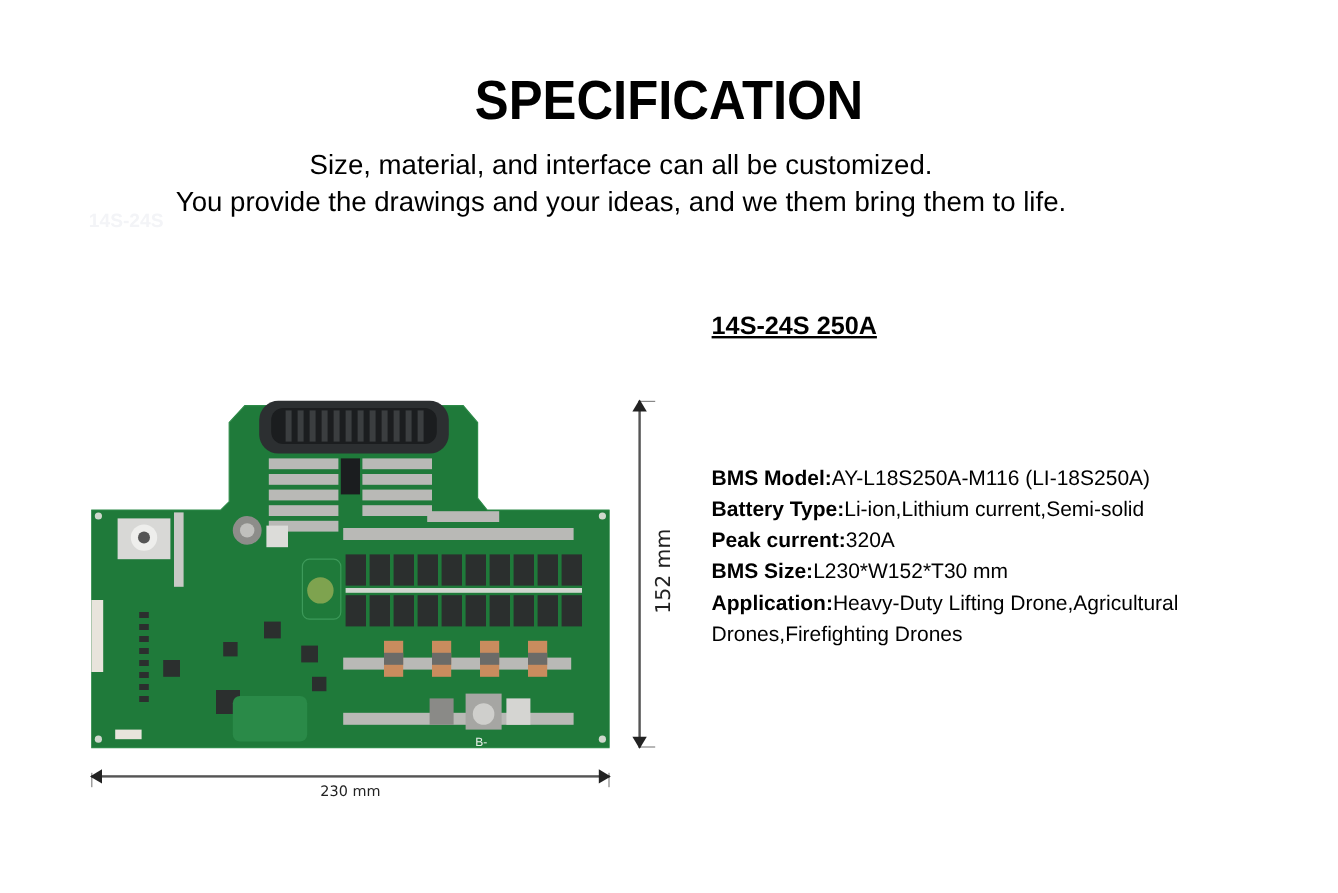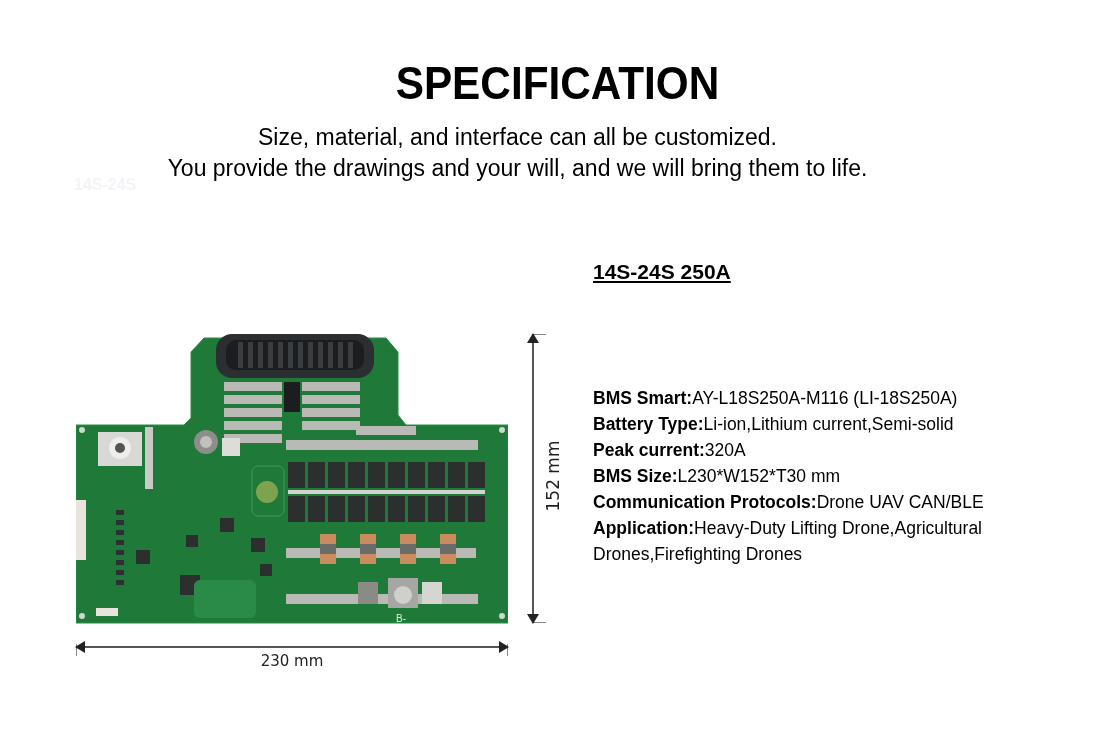--- a/index.html
+++ b/index.html
@@ -37,21 +37,21 @@
     .dim-h .arrow-l, .dim-h .arrow-r {
       position: absolute; top: -5px; width: 0; height: 0;
       border-top: 6px solid transparent; border-bottom: 6px solid transparent;
     }
     .dim-h .arrow-l { left: -1px; border-right: 10px solid #222; }
     .dim-h .arrow-r { right: -1px; border-left: 10px solid #222; }
     .tick-l, .tick-r { position: absolute; width: 1px; height: 12px; background: #888; top: 644px; }
     .tick-l { left: 76px; } .tick-r { left: 507px; }
     .dim-h-label {
       position: absolute; left: 76px; width: 432px; top: 652px; text-align: center;
-      font-family: "DejaVu Sans", sans-serif; font-size: 15px; color: #222;
+      font-family: "DejaVu Sans", sans-serif; font-size: 12px; color: #222;
     }
     .dim-v {
       position: absolute; left: 532px; top: 334px; width: 2px; height: 289px; background: #555;
     }
     .dim-v .arrow-t, .dim-v .arrow-b {
       position: absolute; left: -5px; width: 0; height: 0;
       border-left: 6px solid transparent; border-right: 6px solid transparent;
     }
     .dim-v .arrow-t { top: -1px; border-bottom: 10px solid #222; }
     .dim-v .arrow-b { bottom: -1px; border-top: 10px solid #222; }
@@ -62,34 +62,33 @@
       font-family: "DejaVu Sans", sans-serif; font-size: 17px; color: #222;
       transform: rotate(-90deg); transform-origin: center;
     }
   </style>
 </head>
 <body>
 
 <div class="title">SPECIFICATION</div>
 <div class="subtitle">
   <div>Size, material, and interface can all be customized.</div>
-  <div>You provide the drawings and your will, and we will bring them to life.</div>
+  <div>You provide the drawings and your ideas, and we them bring them to life.</div>
 </div>
 <div class="ghost-label">14S-24S</div>
 
 <div class="product-title">
   <div>14S-24S 250A</div>
 </div>
 
 <div class="specs">
-  <div class="row"><span class="k">BMS Smart:</span><span>AY-L18S250A-M116 (LI-18S250A)</span></div>
+  <div class="row"><span class="k">BMS Model:</span><span>AY-L18S250A-M116 (LI-18S250A)</span></div>
   <div class="row"><span class="k">Battery Type:</span><span>Li-ion,Lithium current,Semi-solid</span></div>
   <div class="row"><span class="k">Peak current:</span><span>320A</span></div>
   <div class="row"><span class="k">BMS Size:</span><span>L230*W152*T30 mm</span></div>
-  <div class="row"><span class="k">Communication Protocols:</span><span>Drone UAV CAN/BLE</span></div>
   <div class="row"><span class="k">Application:</span><span>Heavy-Duty Lifting Drone,Agricultural Drones,Firefighting Drones</span></div>
 </div>
 
 <div class="pcb">
   <svg width="432" height="295" viewBox="0 0 432 295" xmlns="http://www.w3.org/2000/svg">
 
     <path d="M0 95 L108 95 L115 88 L115 22 L128 8 L310 8 L322 22 L322 85 L330 95 L432 95 L432 293 L0 293 Z" fill="#1f7a3a" stroke="#2d8a48" stroke-width="1"></path>
 
     <rect x="140" y="4" width="158" height="44" rx="16" fill="#2c2f31"></rect>
     <rect x="150" y="10" width="138" height="30" rx="10" fill="#1b1d1f"></rect>

